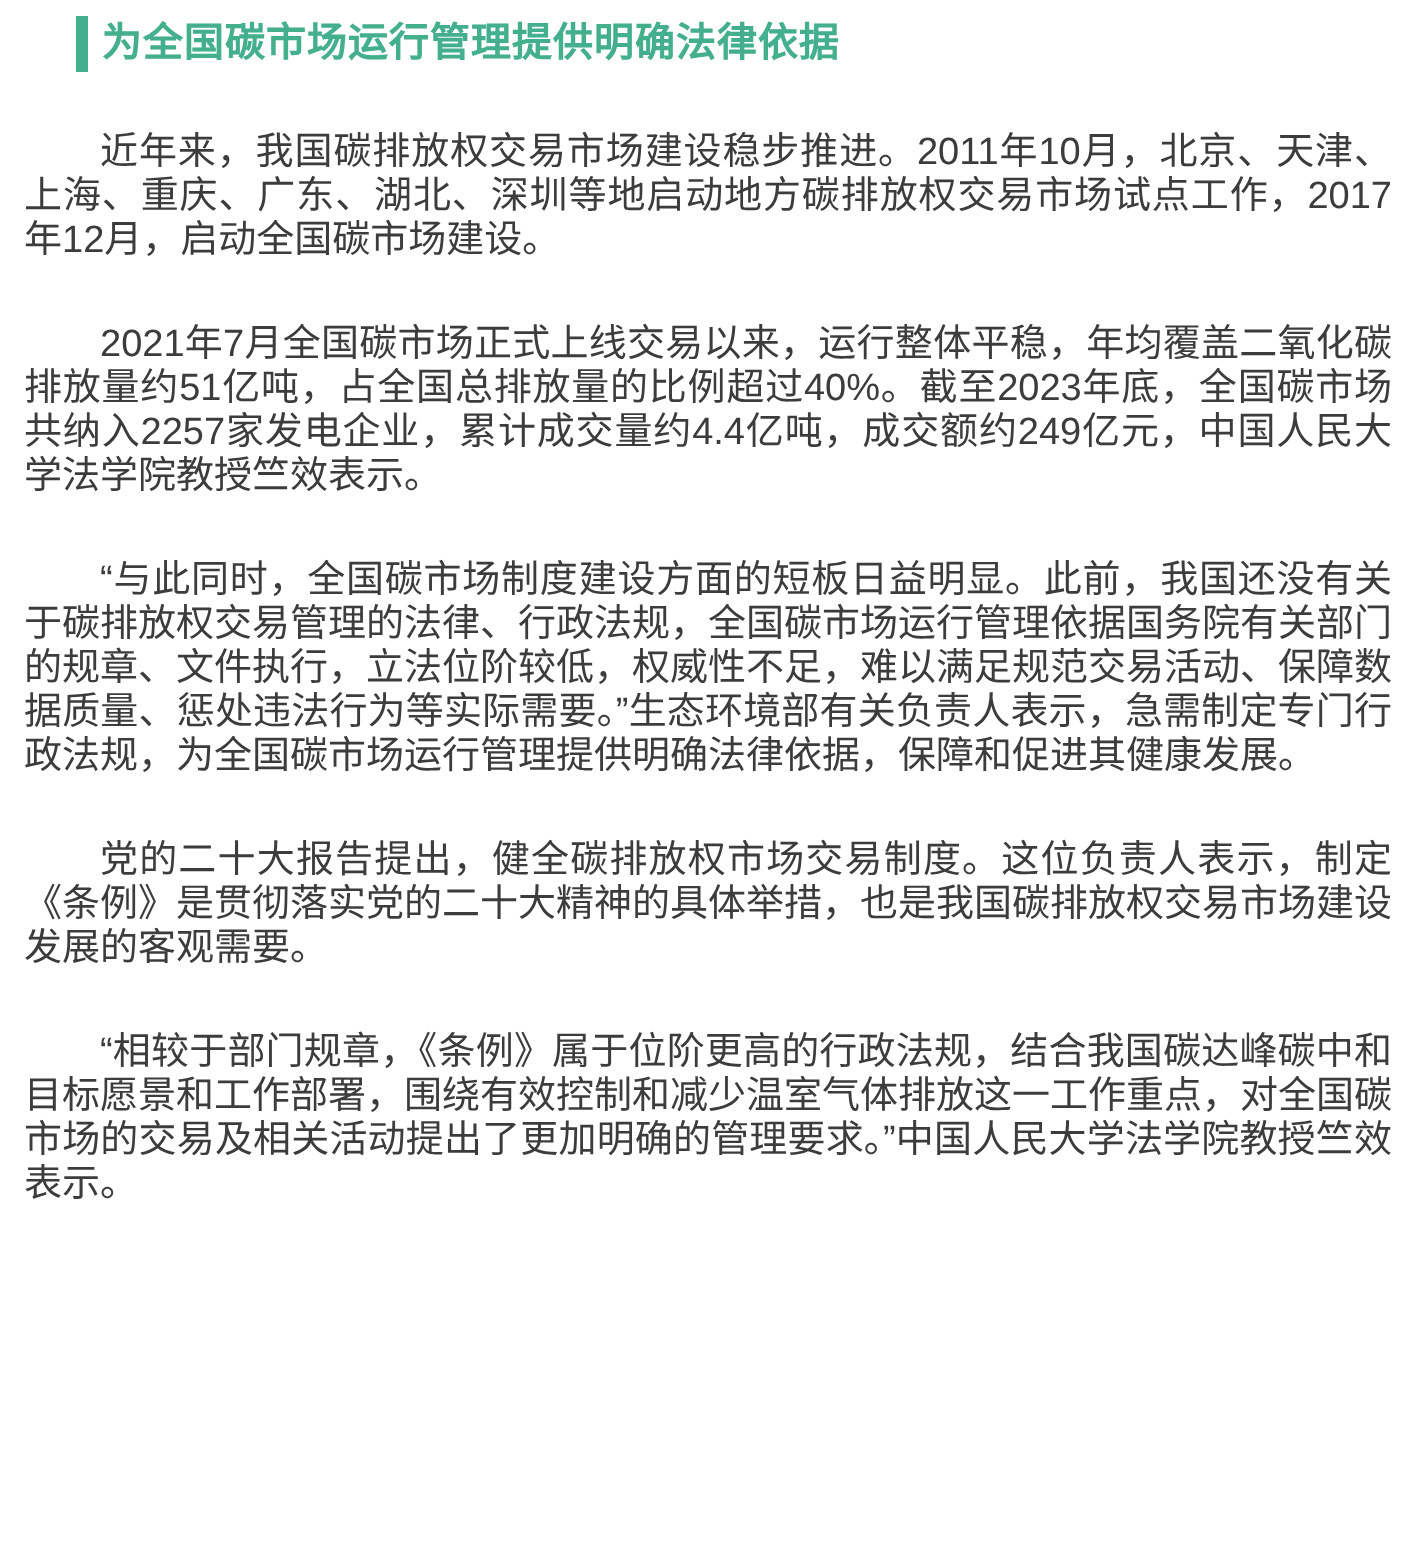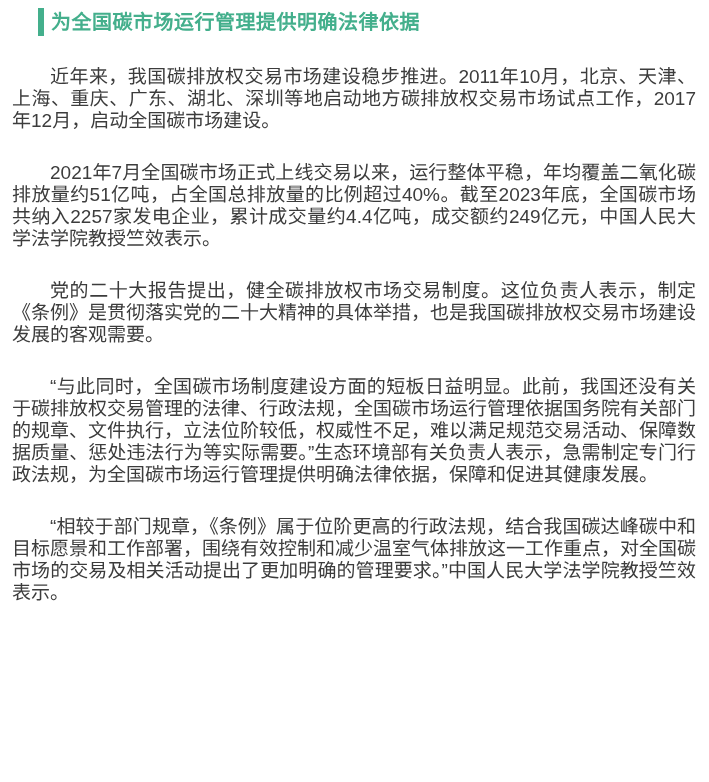--- a/index.html
+++ b/index.html
@@ -57,19 +57,19 @@
 
   <div class="title-row">
     <span class="accent-bar"></span>
     <h1 class="page-title">为全国碳市场运行管理提供明确法律依据</h1>
   </div>
 
   <p class="para">近年来，我国碳排放权交易市场建设稳步推进。2011年10月，北京、天津、上海、重庆、广东、湖北、深圳等地启动地方碳排放权交易市场试点工作，2017年12月，启动全国碳市场建设。</p>
 
   <p class="para">2021年7月全国碳市场正式上线交易以来，运行整体平稳，年均覆盖二氧化碳排放量约51亿吨，占全国总排放量的比例超过40%。截至2023年底，全国碳市场共纳入2257家发电企业，累计成交量约4.4亿吨，成交额约249亿元，中国人民大学法学院教授竺效表示。</p>
 
+  <p class="para">“与此同时，全国碳市场制度建设方面的短板日益明显。此前，我国还没有关于碳排放权交易管理的法律、行政法规，全国碳市场运行管理依据国务院有关部门的规章、文件执行，立法位阶较低，权威性不足，难以满足规范交易活动、保障数据质量、惩处违法行为等实际需要。”生态环境部有关负责人表示，急需制定专门行政法规，为全国碳市场运行管理提供明确法律依据，保障和促进其健康发展。</p>
+
   <p class="para">党的二十大报告提出，健全碳排放权市场交易制度。这位负责人表示，制定《条例》是贯彻落实党的二十大精神的具体举措，也是我国碳排放权交易市场建设发展的客观需要。</p>
-
-  <p class="para">“与此同时，全国碳市场制度建设方面的短板日益明显。此前，我国还没有关于碳排放权交易管理的法律、行政法规，全国碳市场运行管理依据国务院有关部门的规章、文件执行，立法位阶较低，权威性不足，难以满足规范交易活动、保障数据质量、惩处违法行为等实际需要。”生态环境部有关负责人表示，急需制定专门行政法规，为全国碳市场运行管理提供明确法律依据，保障和促进其健康发展。</p>
 
   <p class="para">“相较于部门规章，《条例》属于位阶更高的行政法规，结合我国碳达峰碳中和目标愿景和工作部署，围绕有效控制和减少温室气体排放这一工作重点，对全国碳市场的交易及相关活动提出了更加明确的管理要求。”中国人民大学法学院教授竺效表示。</p>
 
 </div>
 
 </body></html>

